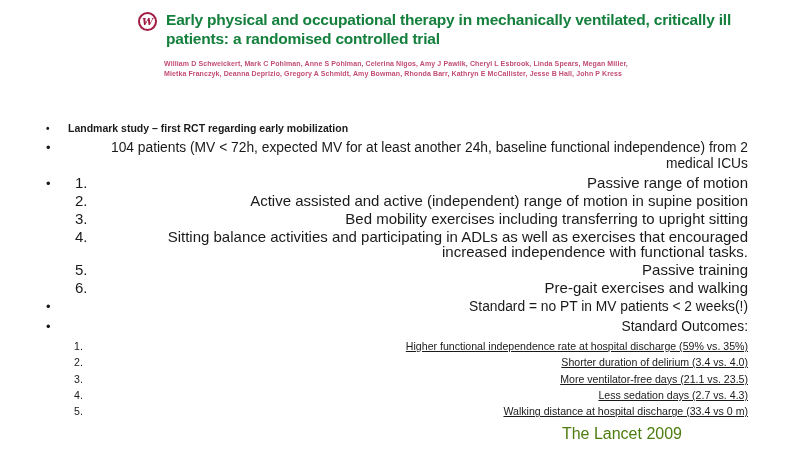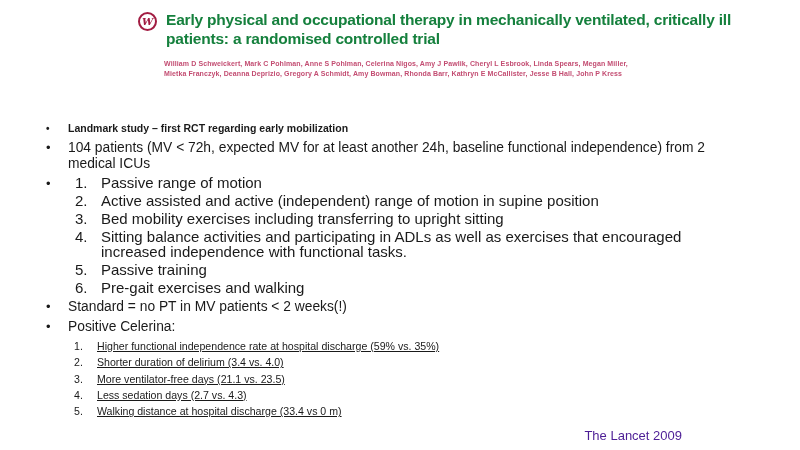--- a/index.html
+++ b/index.html
@@ -40,21 +40,21 @@
   }
   
   .content{position:absolute;left:0;top:92px;width:748px;margin-top:28px;}
   ul,ol{margin:0;padding:0;list-style:none;}
   .l1 > li{position:relative;padding-left:68px;margin-bottom:4px;line-height:16px;}
   .l1 > li::before{
     content:"\2022";
     position:absolute;left:46px;top:0;
     font-size:13px;color:#1a1a1a;
   }
-  .li-main{font-size:13.8px;}
+  .li-main{font-size:13.8px;text-align:right;}
   .li-small-bold{font-size:10.5px;font-weight:bold;line-height:13px;margin-bottom:5px;}
   .li-small-bold::before{font-size:10px !important;top:1px !important;}
   
   .steps{counter-reset:step;margin-top:4px;}
   .steps > li{
     counter-increment:step;
     position:relative;padding-left:33px;
     font-size:15px;font-weight:normal;line-height:14.5px;
     margin-bottom:3.5px;
   }
@@ -70,21 +70,21 @@
     font-size:10.6px;font-weight:normal;line-height:12.5px;
     margin-bottom:3.8px;
   }
   .outcomes > li::before{
     content:counter(out) ".";
     position:absolute;left:6px;top:0;
   }
   
   .footer{
     position:absolute;right:118px;bottom:7px;
-    font-size:13px;color:#4c1d95;
+    font-size:16px;color:#4d7c0f;
   }
 </style>
 </head>
 <body>
 
 <div class="slide">
 
   <div class="header">
     <div class="header-row">
       <span class="logo-ring">
@@ -119,21 +119,21 @@
           <li><span>Passive training</span></li>
           <li><span>Pre-gait exercises and walking</span></li>
         </ol>
       </li>
 
       <li class="li-main">
         <span>Standard = no PT in MV patients &lt; 2 weeks(!)</span>
       </li>
 
       <li class="li-main">
-        <span>Positive Celerina:</span>
+        <span>Standard Outcomes:</span>
         <ol class="outcomes">
           <li><span>Higher functional independence rate at hospital discharge (59% vs. 35%)</span></li>
           <li><span>Shorter duration of delirium (3.4 vs. 4.0)</span></li>
           <li><span>More ventilator-free days (21.1 vs. 23.5)</span></li>
           <li><span>Less sedation days (2.7 vs. 4.3)</span></li>
           <li><span>Walking distance at hospital discharge (33.4 vs 0 m)</span></li>
         </ol>
       </li>
 
     </ul>

